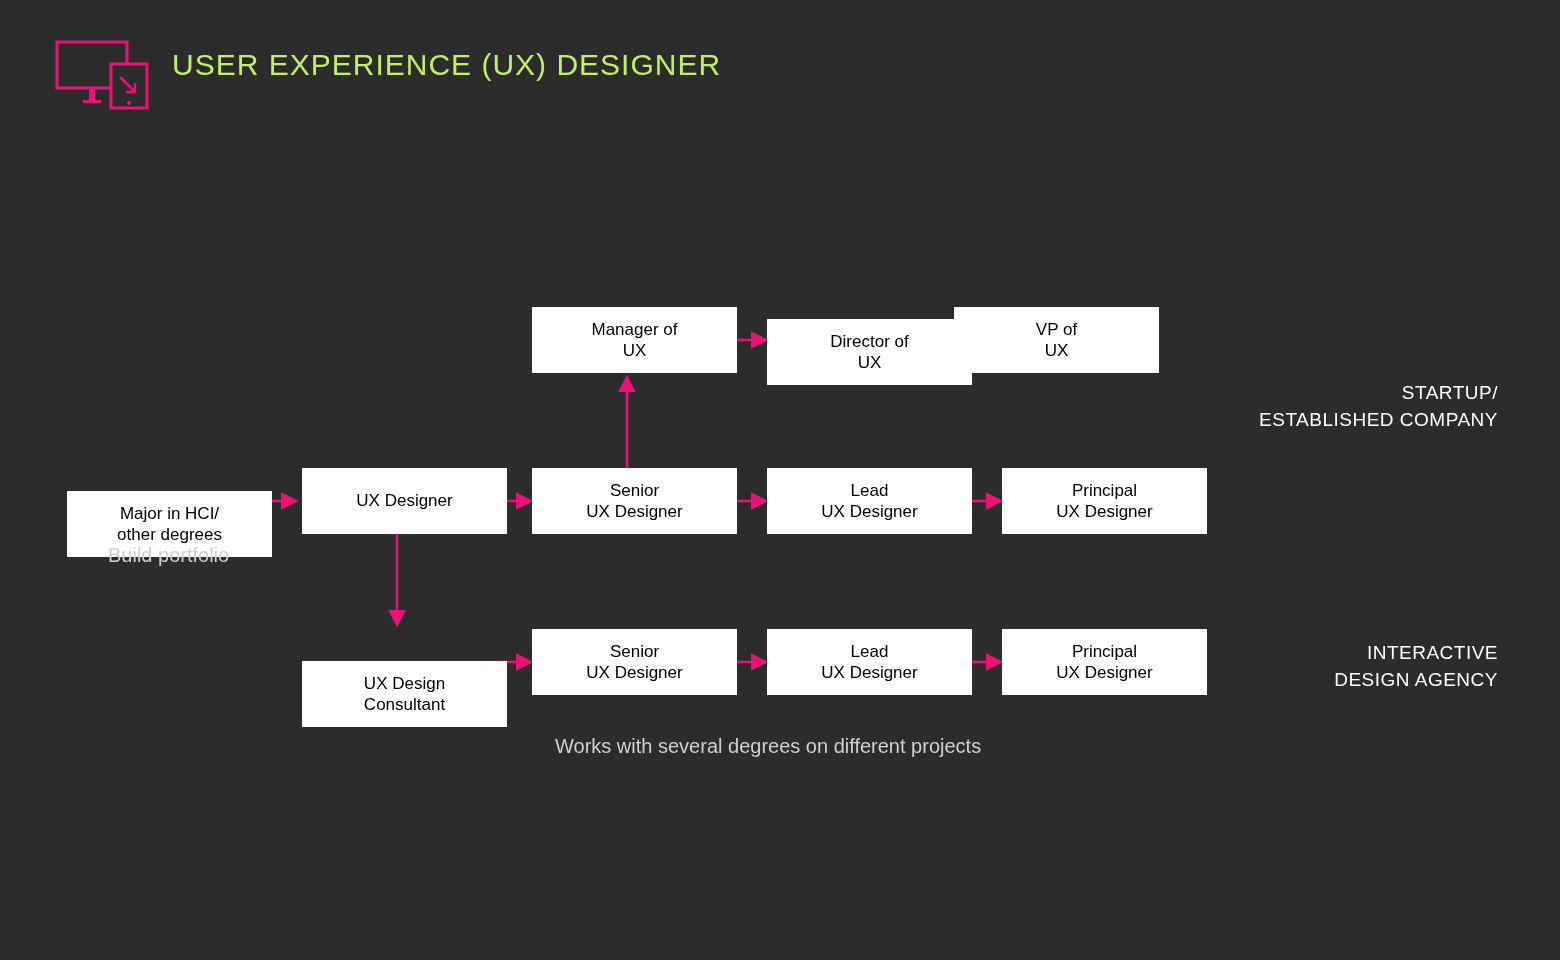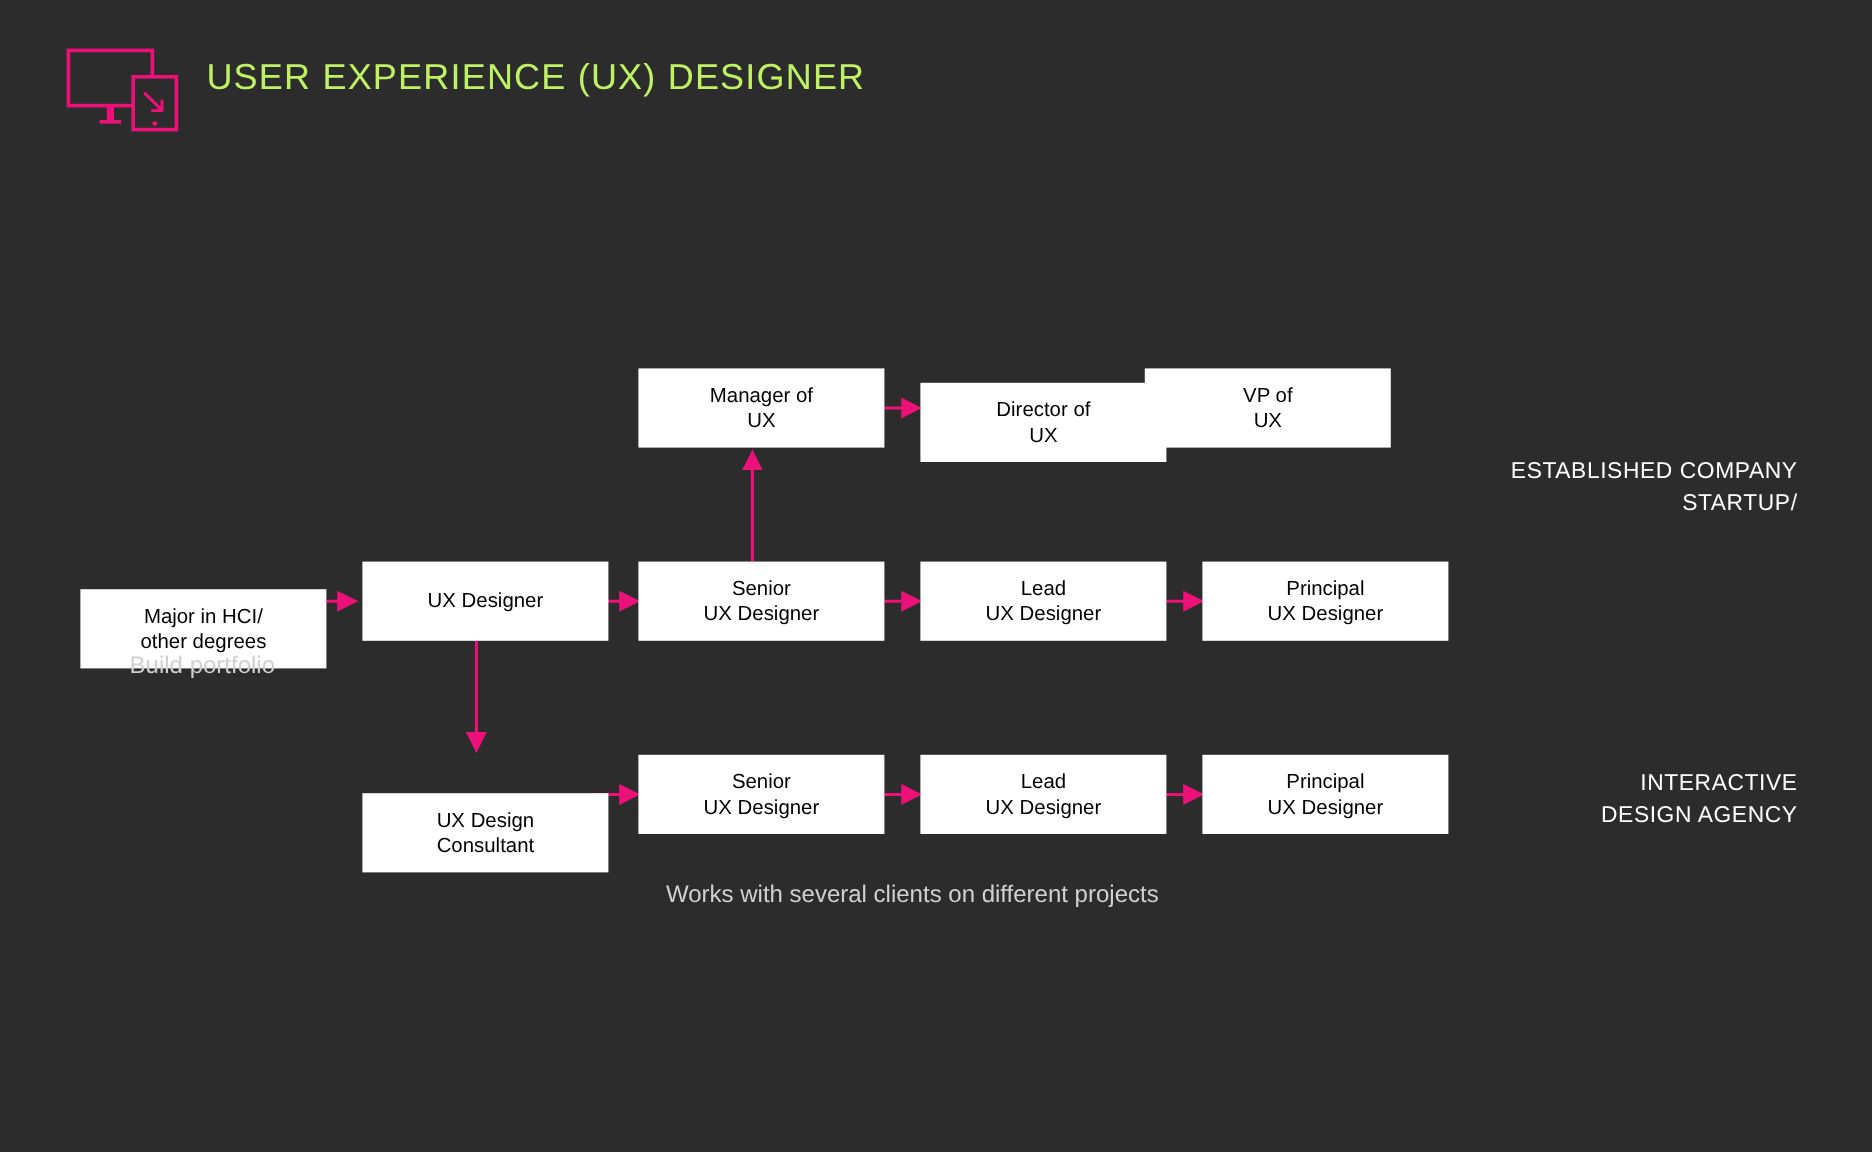--- a/index.html
+++ b/index.html
@@ -65,22 +65,22 @@
 <div class="node" style="left:532px;top:468px">Senior<br>UX Designer</div>
 <div class="node" style="left:767px;top:468px">Lead<br>UX Designer</div>
 <div class="node" style="left:1002px;top:468px">Principal<br>UX Designer</div>
 
 <div class="node" style="left:302px;top:661px">UX Design<br>Consultant</div>
 <div class="node" style="left:532px;top:629px">Senior<br>UX Designer</div>
 <div class="node" style="left:767px;top:629px">Lead<br>UX Designer</div>
 <div class="node" style="left:1002px;top:629px">Principal<br>UX Designer</div>
 
 <div class="caption" style="left:108px;top:544px">Build portfolio</div>
-<div class="caption" style="left:555px;top:735px">Works with several clients on different projects</div>
+<div class="caption" style="left:555px;top:735px">Works with several degrees on different projects</div>
 
 <div class="track-label" style="right:62px;top:380px">
+  <div>STARTUP/</div>
   <div>ESTABLISHED COMPANY</div>
-  <div>STARTUP/</div>
 </div>
 <div class="track-label" style="right:62px;top:640px">
   <div>INTERACTIVE</div>
   <div>DESIGN AGENCY</div>
 </div>
 
 </body></html>

